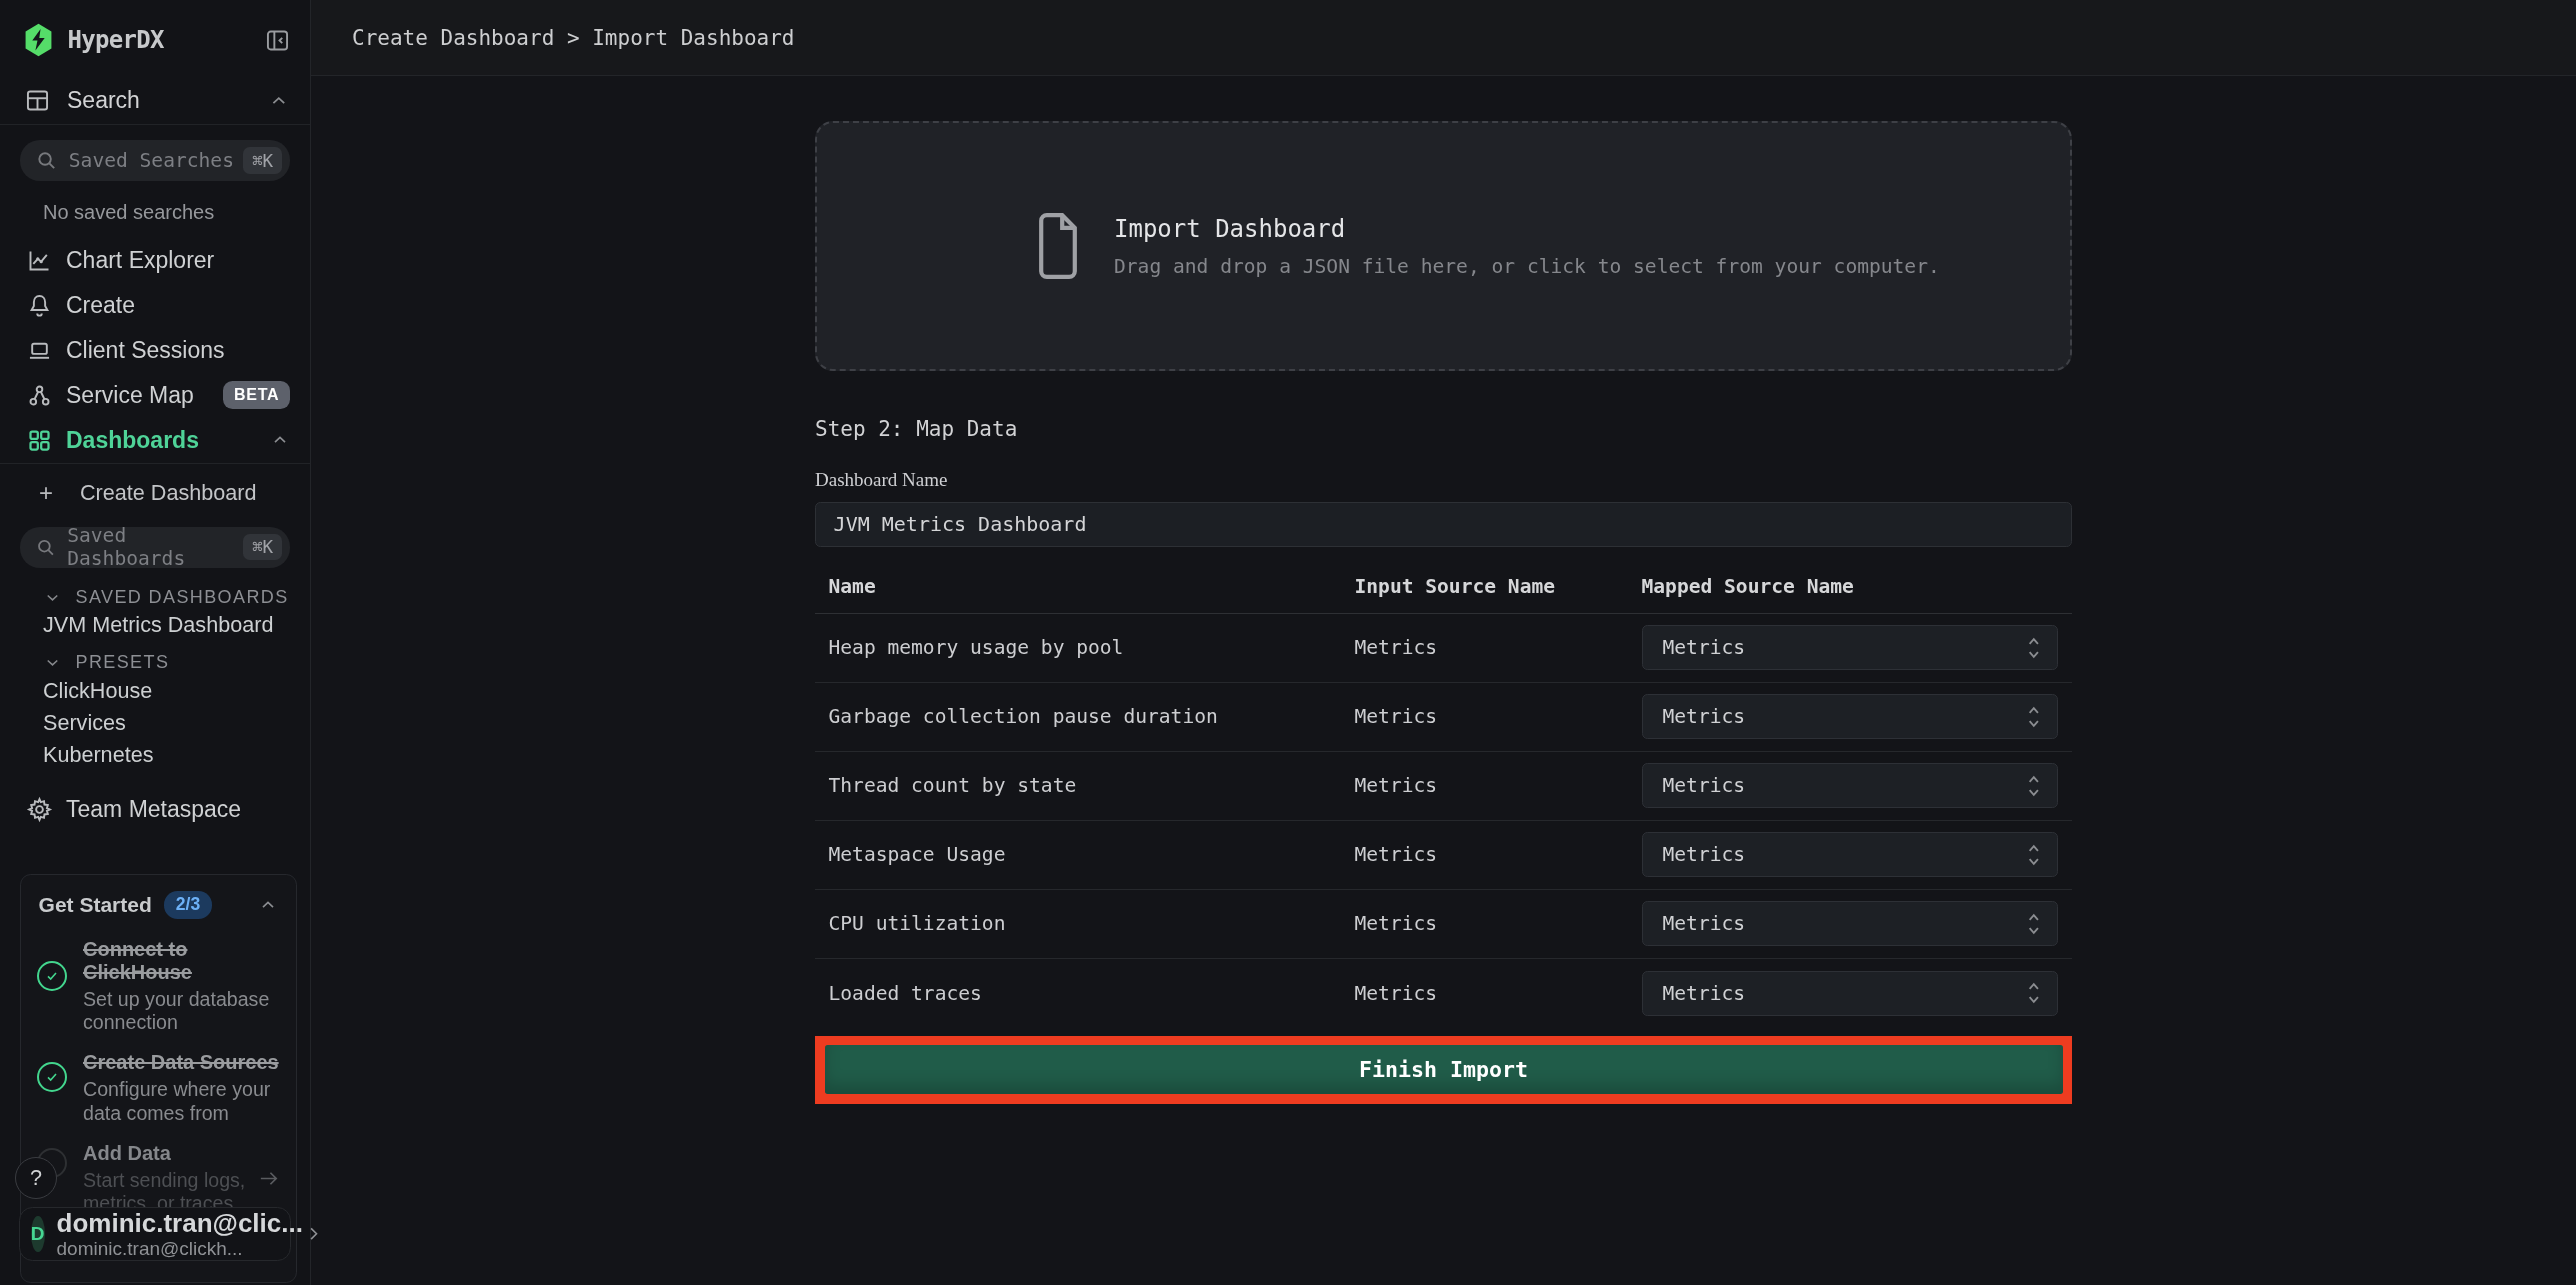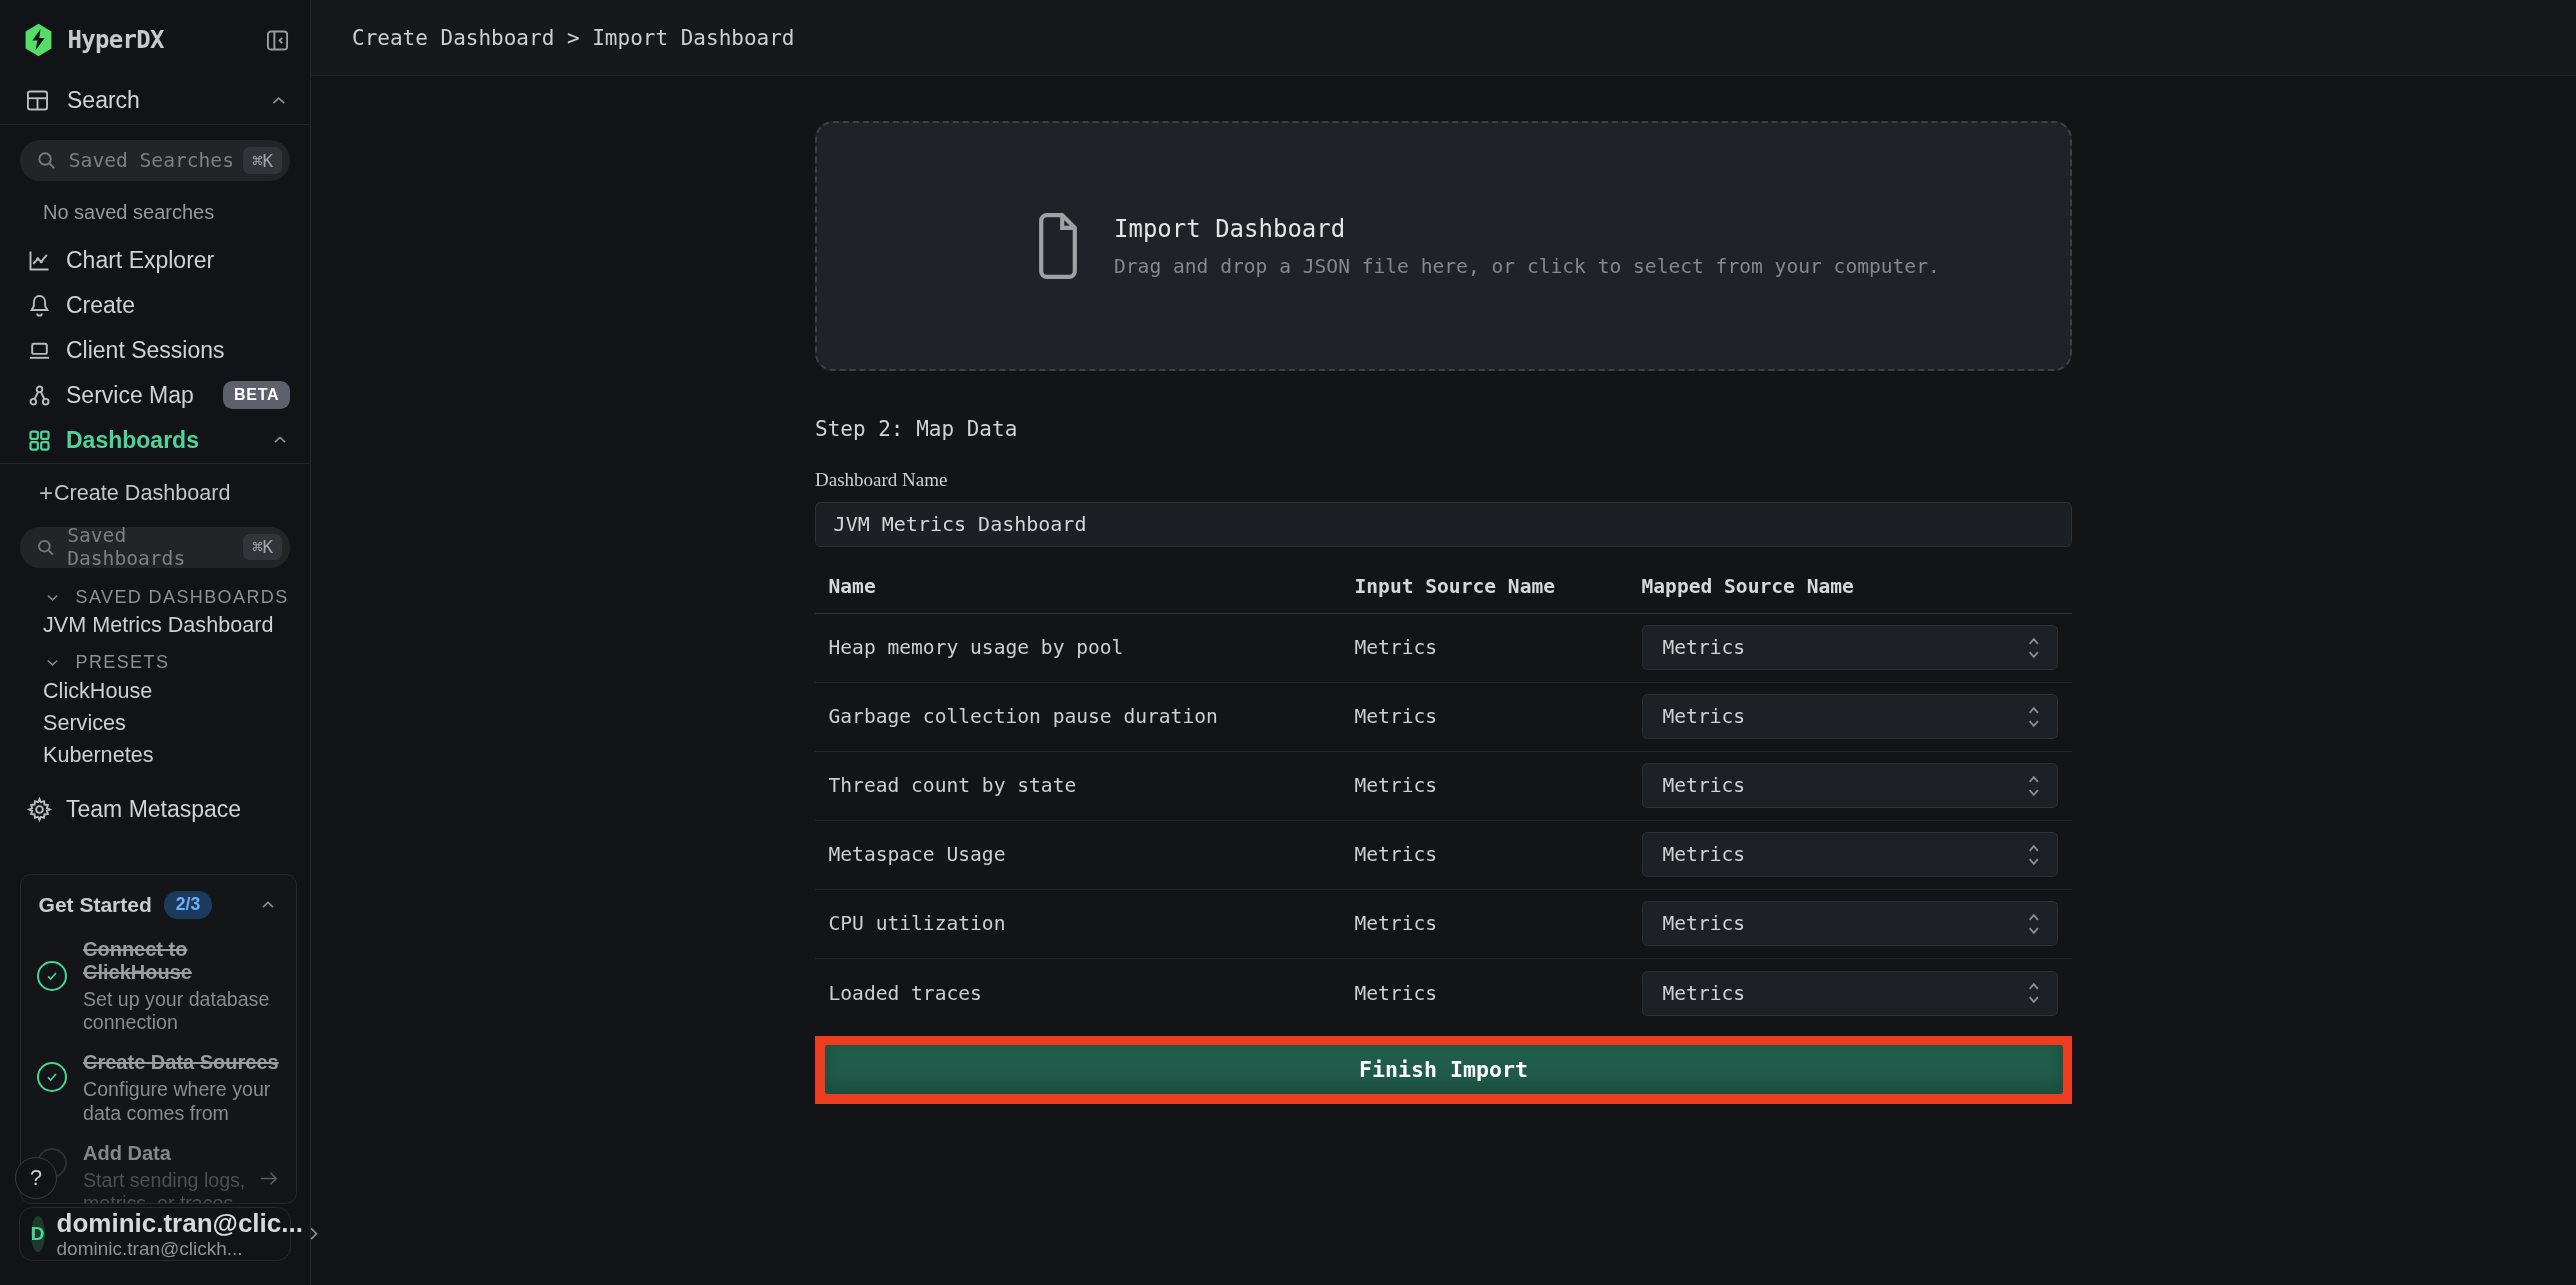--- a/index.html
+++ b/index.html
@@ -35,34 +35,34 @@
   .nav-item { display:flex; align-items:center; height:45px; padding:0 20px 0 24px; cursor:pointer; }
   .nav-item .ic { width:30px; display:flex; justify-content:center; color:#b9bbbe; }
   .nav-item .label { font-size:23px; color:#cfd1d3; margin-left:12px; }
   .nav-item.active .ic, .nav-item.active .label { color:#4fd398; font-weight:bold; }
   .badge-beta { margin-left:auto; background:#5d616b; color:#fff; font-weight:bold; font-size:16px;
                 border-radius:9.5px; padding:4.7px 10.8px; letter-spacing:0.7px; }
   .nav-item .chev-r { margin-left:auto; color:#8b8d91; display:flex; }
 
   .create-row { display:flex; align-items:center; height:59px; padding:0 20px 0 39px; cursor:pointer; }
   .create-row .plus { font-size:24px; color:#b8babd; line-height:1; }
-  .create-row .label { font-size:21.6px; color:#c3c5c8; margin-left:1px; }
+  .create-row .label { font-size:21.6px; color:#c3c5c8; margin-left:27px; }
 
   .tree-header { display:flex; align-items:center; margin:17.6px 0 0 43px; height:24px; }
   .tree-header .chev { color:#85878b; display:flex; }
   .tree-header .t { font-size:18px; letter-spacing:1.4px; color:#8d8f94; margin-left:13.5px; }
   .tree-item { display:flex; align-items:center; height:32px; padding-left:43px;
                font-size:21.6px; color:#cdd0d2; cursor:pointer; }
 
   .team-row { display:flex; align-items:center; height:38px; padding:0 24px; margin-top:20px; cursor:pointer; }
   .team-row .ic { width:30px; display:flex; justify-content:center; color:#b9bbbe; }
   .team-row .label { font-size:23px; color:#cfd1d3; margin-left:12px; }
 
   
-  .gs-card { position:absolute; left:20px; right:13px; top:874px; height:330px;
+  .gs-card { position:absolute; left:20px; right:13px; top:874px; height:409px;
              border:1.4px solid #26282d; border-radius:10.8px; background:#141519; overflow:hidden; }
   .gs-head { display:flex; align-items:center; padding:16px 17.6px 5.4px 17.6px; }
   .gs-title { font-size:21px; font-weight:bold; color:#c9cbcd; }
   .gs-badge { margin-left:12px; background:#1c3a5e; color:#6db1f7; font-weight:bold;
               font-size:17.6px; border-radius:13.5px; padding:3.4px 12px; }
   .gs-head .chev { margin-left:auto; color:#8b8d91; display:flex; }
   .gs-item { display:flex; padding:13.5px 16px 4px 16px; }
   .gs-check { width:30px; height:30px; flex:0 0 30px; border:2px solid #43d68e; border-radius:50%;
               display:flex; align-items:center; justify-content:center; color:#43d68e;
               margin-top:23px; }

